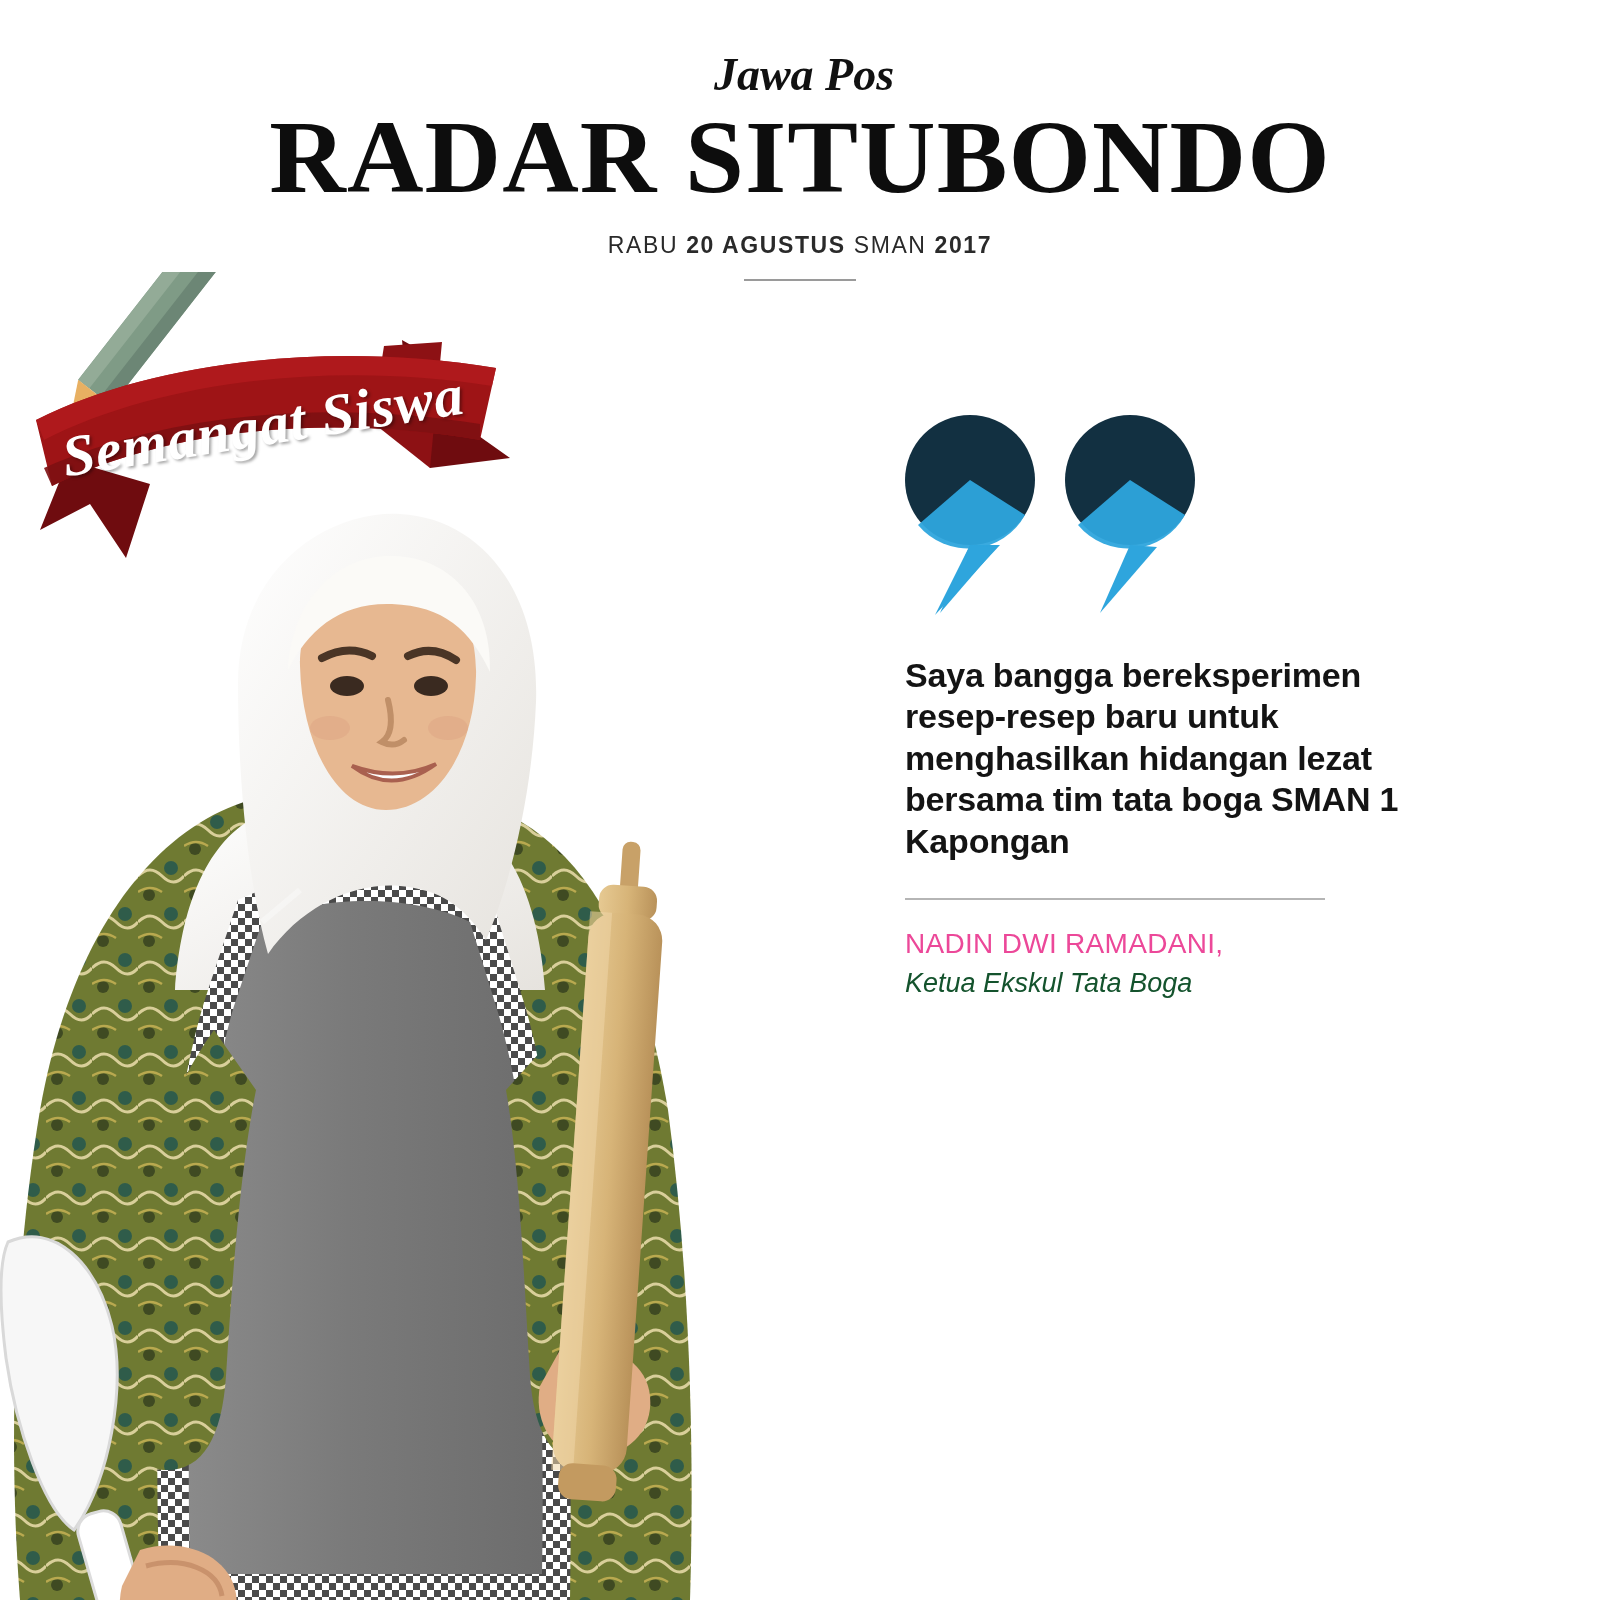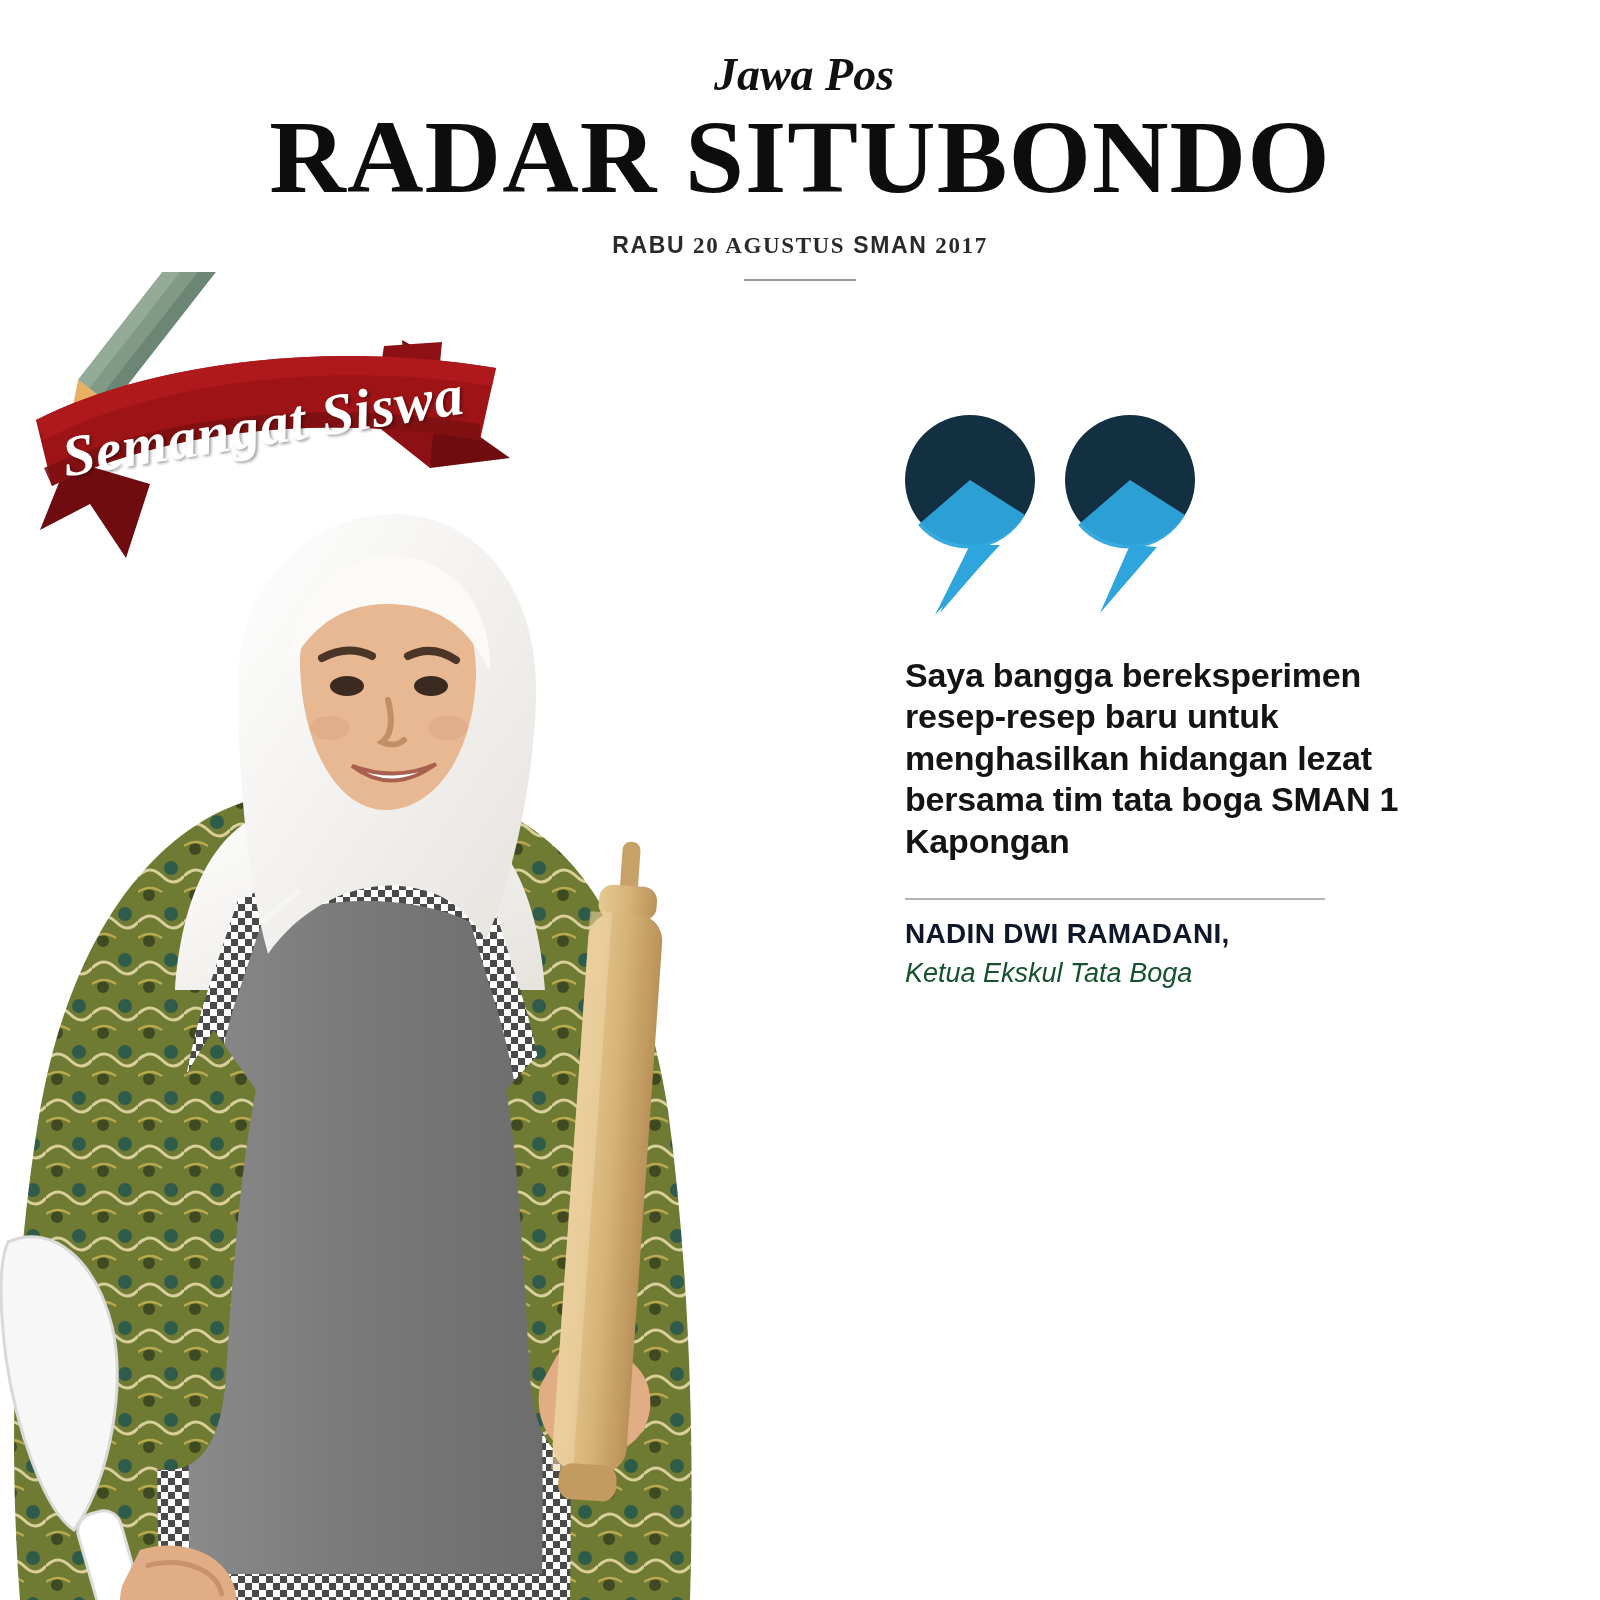--- a/index.html
+++ b/index.html
@@ -43,22 +43,22 @@
     color: #0d0d0d;
     margin-top: 6px;
     transform: scaleX(1.02);
   }
   .masthead-date {
     margin-top: 22px;
     font-size: 23px;
     letter-spacing: 1.6px;
     color: #2a2a2a;
   }
-  .masthead-date .light { font-weight: 700; text-align: center; }
-  .masthead-date .bold { font-weight: 700; font-family: Liberation Serif, serif; }
+  .masthead-date .light { font-weight: 400; text-align: center; }
+  .masthead-date .bold { font-weight: 700; }
   .masthead-rule {
     margin: 20px auto 0 auto;
     width: 112px;
     height: 2px;
     background: #9a9a9a;
   }
 
   
   .ribbon-wrap {
     position: absolute;
@@ -108,25 +108,25 @@
     color: #141414;
     letter-spacing: -0.2px;
   }
   .quote-rule {
     margin-top: 36px;
     width: 420px;
     height: 2px;
     background: #b5b5b5;
   }
   .attrib-name {
-    margin-top: 18px;
+    margin-top: 28px;
     font-size: 28px;
-    font-weight: 700;
+    font-weight: 400;
     letter-spacing: 0.3px;
-    color: #0f172a;
+    color: #ec4899;
   }
   .attrib-role {
     margin-top: 7px;
     font-size: 27px;
     font-style: italic;
     line-height: 1.24;
     color: #14532d;
   }
 
   

